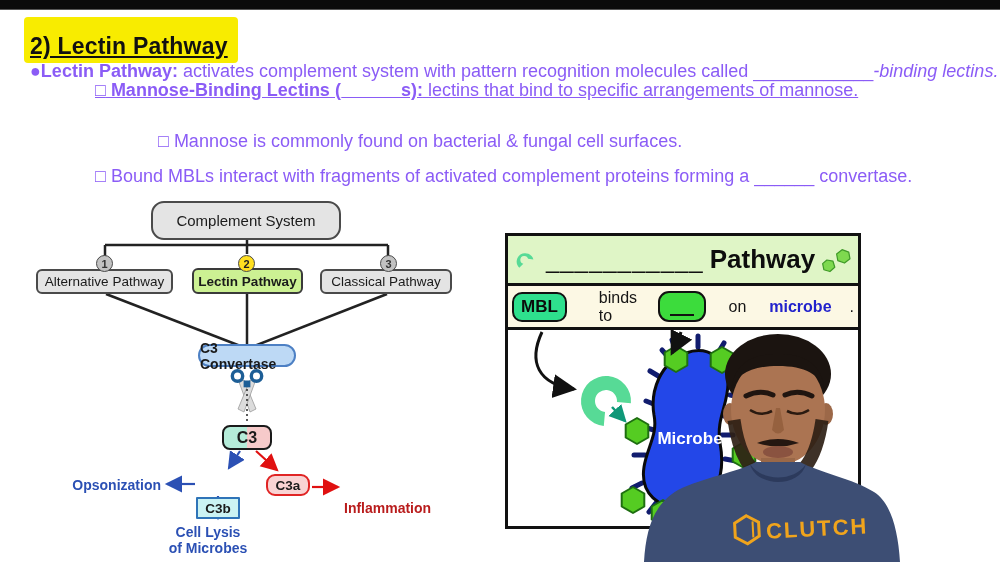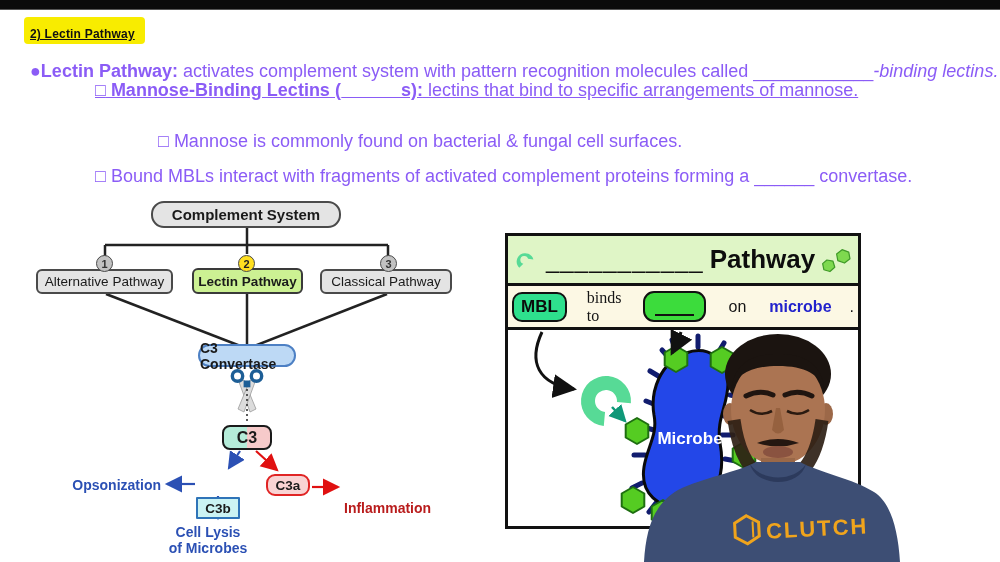--- a/index.html
+++ b/index.html
@@ -5,36 +5,36 @@
   html,body{margin:0;padding:0;background:#ffffff;}
   #stage{position:relative;width:1000px;height:562px;background:#ffffff;overflow:hidden;
          font-family:"Liberation Sans",sans-serif;color:#111;}
   .abs{position:absolute;}
 
   
   #topbar{left:0;top:0;width:1000px;height:9px;background:#0b0b0b;border-bottom:1px solid #555;}
 
   
   #slide-title{left:24px;top:17px;}
-  #slide-title span{display:inline-block;background:#f8ec00;padding:10px 10px 3px 6px;border-radius:4px;
-    font-size:12px;font-weight:bold;text-decoration:underline;letter-spacing:.2px;}
+  #slide-title span{display:inline-block;background:#f8ec00;padding:16px 10px 3px 6px;border-radius:4px;
+    font-size:23px;font-weight:bold;text-decoration:underline;letter-spacing:.2px;}
 
   
   .line{white-space:nowrap;font-size:18px;color:#8b5cf6;}
   .b{font-weight:bold;}
   .i{font-style:italic;}
   #line1{left:30px;top:61px;}
   #line2{left:95px;top:80px;text-decoration:underline;}
   #line3{left:158px;top:131px;}
   #line4{left:95px;top:166px;}
 
   
   .fbox{position:absolute;box-sizing:border-box;display:flex;align-items:center;justify-content:center;
         border-radius:6px;background:#e4e4e4;border:2px solid #4a4a4a;font-size:13.5px;color:#1a1a1a;z-index:2;}
-  #root-box{left:151px;top:201px;width:190px;height:27px;font-size:15px;font-weight:bold;border-radius:13px;}
+  #root-box{left:151px;top:201px;width:190px;height:39px;font-size:15px;font-weight:normal;border-radius:13px;}
   #alt-box{left:36px;top:269px;width:137px;height:25px;}
   #lectin-box{left:192px;top:268px;width:111px;height:26px;background:#ccf193;font-weight:bold;border-color:#3a3a3a;}
   #classical-box{left:320px;top:269px;width:132px;height:25px;}
   .numc{position:absolute;width:17px;height:17px;border-radius:50%;background:#c2c2c2;border:1.5px solid #4a4a4a;
         display:flex;align-items:center;justify-content:center;font-size:11px;font-weight:bold;color:#333;z-index:3;box-sizing:border-box;}
   #numc2{background:#ffdf20;color:#222;}
   #conv-box{left:198px;top:344px;width:98px;height:23px;background:#bdd9f5;border:2.5px solid #4d80c4;
             font-size:14px;font-weight:bold;border-radius:12px;}
   #c3-box{left:222px;top:425px;width:50px;height:25px;font-size:16px;font-weight:bold;border:2px solid #1a1a1a;border-radius:8px;
           background:linear-gradient(90deg,#b5ecd9 0 50%,#f6caca 50% 100%);}
@@ -50,21 +50,21 @@
   
   #panel{left:505px;top:233px;width:356px;height:296px;box-sizing:border-box;border:3px solid #111;background:#fff;z-index:2;}
   #panel-header{height:50px;box-sizing:border-box;border-bottom:3px solid #111;background:#dff5c6;
     display:flex;align-items:center;padding:8px 6px;}
   #panel-title-blank{font-size:24px;letter-spacing:1px;margin-left:10px;color:#111;}
   #panel-title-word{font-size:26px;font-weight:bold;margin-left:6px;color:#0d0d0d;}
   #panel-row{height:44px;box-sizing:border-box;border-bottom:3px solid #111;background:#fcf8e4;
     display:flex;align-items:center;padding:0 4px;font-size:16px;color:#151515;gap:18px;}
   #mbl-chip{background:#2ee08d;border:2.5px solid #111;border-radius:10px;font-size:17px;font-weight:bold;
     padding:3px 7px;color:#0b0b0b;}
-  #binds-to{margin:0 3px 0 2px;font-family:Liberation Serif, serif;}
+  #binds-to{margin:0 3px 0 14px;}
   #green-blank{position:relative;width:131px;height:31px;box-sizing:border-box;background:#3cdc3c;
     border:2.5px solid #111;border-radius:11px;}
   #green-blank .bline{position:absolute;left:10px;right:10px;bottom:4px;border-bottom:2px solid #111;}
   #on-word{margin-left:5px;}
   #microbe-word{margin-left:5px;font-weight:bold;color:#2222cc;}
   #panel-body{position:relative;height:193px;background:#ffffff;}
   #microbe-label{position:absolute;left:127px;top:99px;width:110px;text-align:center;
     font-size:17px;font-weight:bold;color:#ffffff;z-index:2;}
 
   

